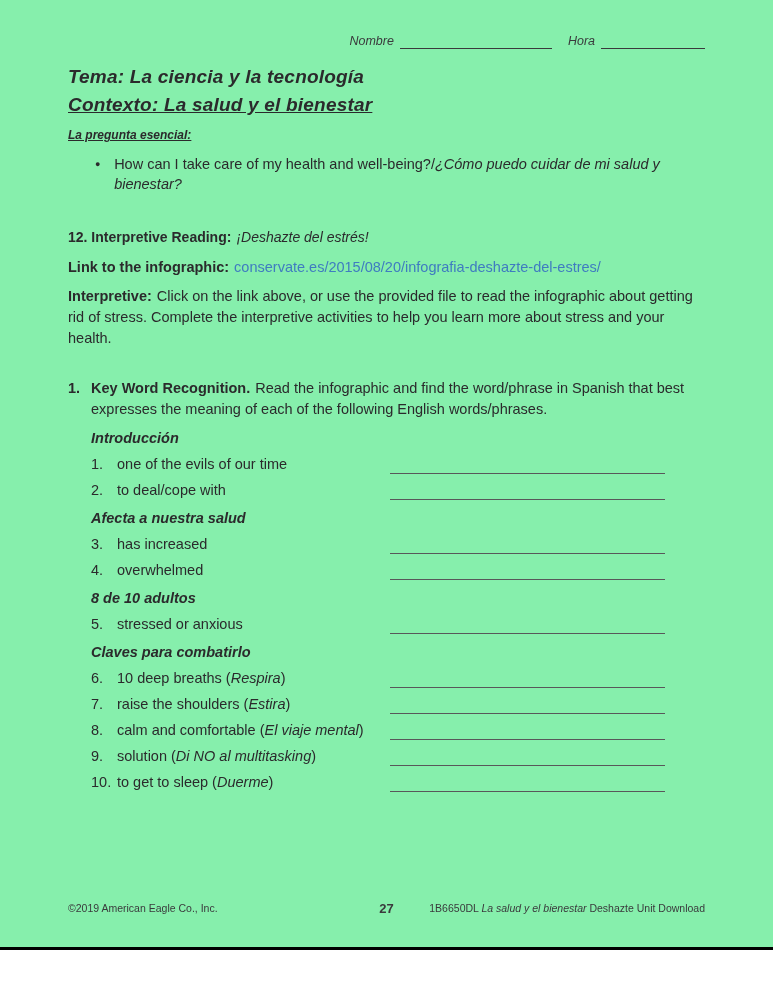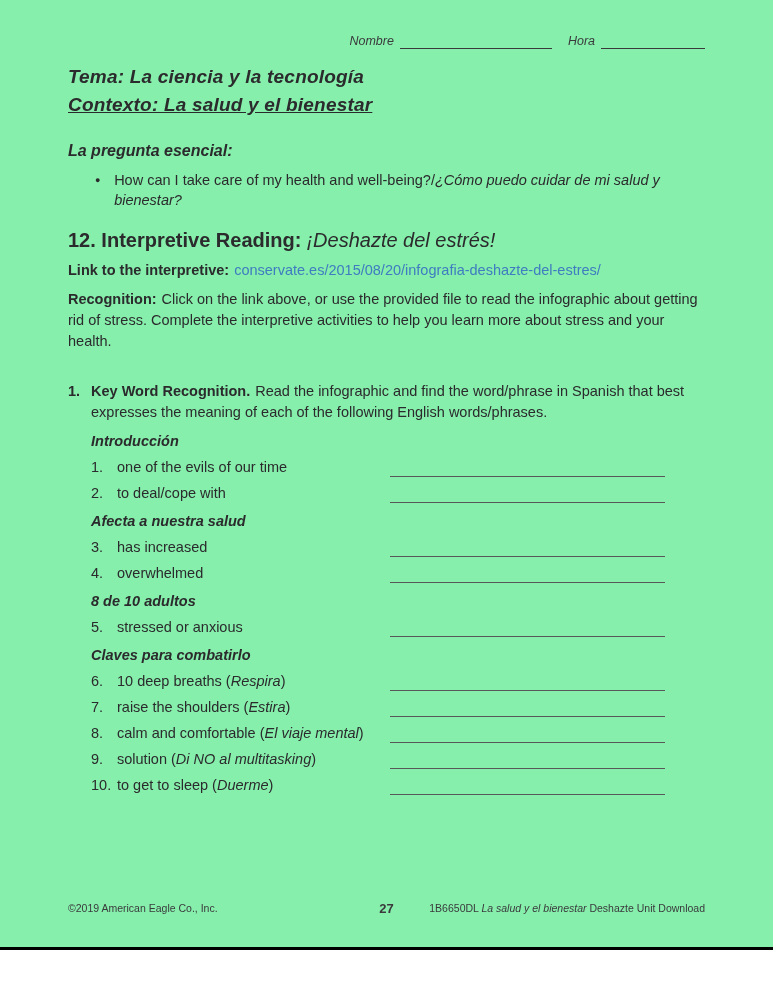--- a/index.html
+++ b/index.html
@@ -37,34 +37,35 @@
   .tema, .contexto {
     font-size: 19px;
     font-weight: bold;
     font-style: italic;
     letter-spacing: 0.2px;
     line-height: 24px;
   }
   .tema { margin-top: 16px; }
   .contexto { margin-top: 4px; text-decoration: underline; }
   .pregunta {
-    font-size: 16px;
+    font-size: 12px;
     font-weight: bold;
     font-style: italic;
-    margin-top: 24px;
+    margin-top: 8px;
     line-height: 20px;
+    text-decoration: underline;
   }
 
   
   .bullet-row { display: flex; margin-top: 9px; font-size: 14.5px; line-height: 20px; }
   .bullet-dot { width: 20px; margin-left: 27px; font-size: 9px; line-height: 20px; color:#2b2a2c; }
   .eq-it { font-style: italic; }
 
   
-  .reading-head { margin-top: 20px; font-size: 20px; line-height: 20px; }
+  .reading-head { margin-top: 33px; font-size: 14px; line-height: 20px; }
   .b { font-weight: bold; }
   .it { font-style: italic; }
   .gap-r { margin-right: 5px; }
   .link-row { margin-top: 10px; font-size: 14.5px; line-height: 20px; }
   a.info-link { color: #3f7cc0; text-decoration: none; }
   .instructions { margin-top: 9px; font-size: 14.5px; line-height: 21px; }
 
   
   .activity { display: flex; margin-top: 29px; font-size: 14.5px; line-height: 21px; }
   .activity-num { width: 23px; font-weight: bold; flex: none; }
@@ -126,25 +127,25 @@
       <span>
         <span>How can I take care of my health and well-being?/</span><span class="eq-it">¿Cómo puedo cuidar de mi salud y bienestar?</span>
       </span>
     </div>
 
     <div class="reading-head">
       <span class="b gap-r">12. Interpretive Reading:</span><span class="it">¡Deshazte del estrés!</span>
     </div>
 
     <div class="link-row">
-      <span class="b gap-r">Link to the interpretive:</span><a href="#" class="info-link">conservate.es/2015/08/20/infografia-deshazte-del-estres/</a>
+      <span class="b gap-r">Link to the infographic:</span><a href="#" class="info-link">conservate.es/2015/08/20/infografia-deshazte-del-estres/</a>
     </div>
 
     <div class="instructions">
-      <span class="b gap-r">Recognition:</span><span>Click on the link above, or use the provided file to read the infographic about getting rid of stress. Complete the interpretive activities to help you learn more about stress and your health.</span>
+      <span class="b gap-r">Interpretive:</span><span>Click on the link above, or use the provided file to read the infographic about getting rid of stress. Complete the interpretive activities to help you learn more about stress and your health.</span>
     </div>
 
     <div class="activity">
       <span class="activity-num">1.</span>
       <span class="activity-body">
         <span class="b gap-r">Key Word Recognition.</span><span>Read the infographic and find the word/phrase in Spanish that best expresses the meaning of each of the following English words/phrases.</span>
       </span>
     </div>
 
     <div class="groups">

